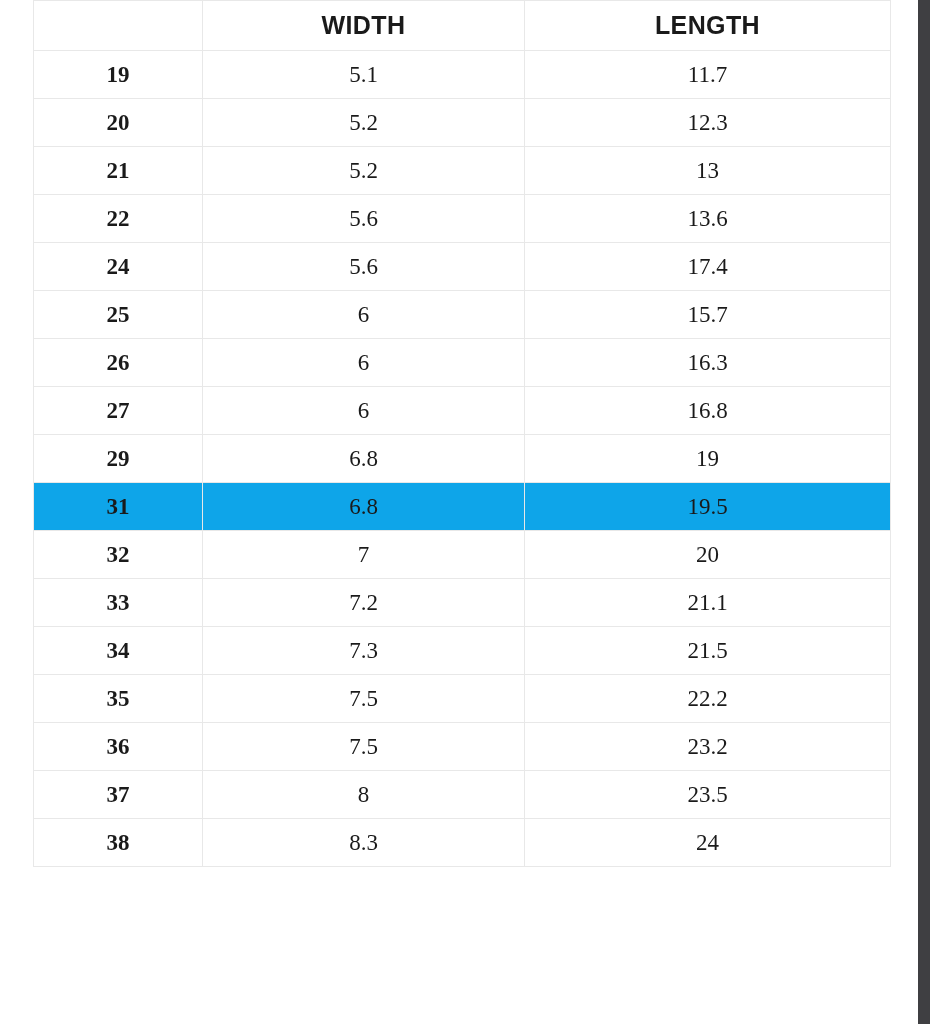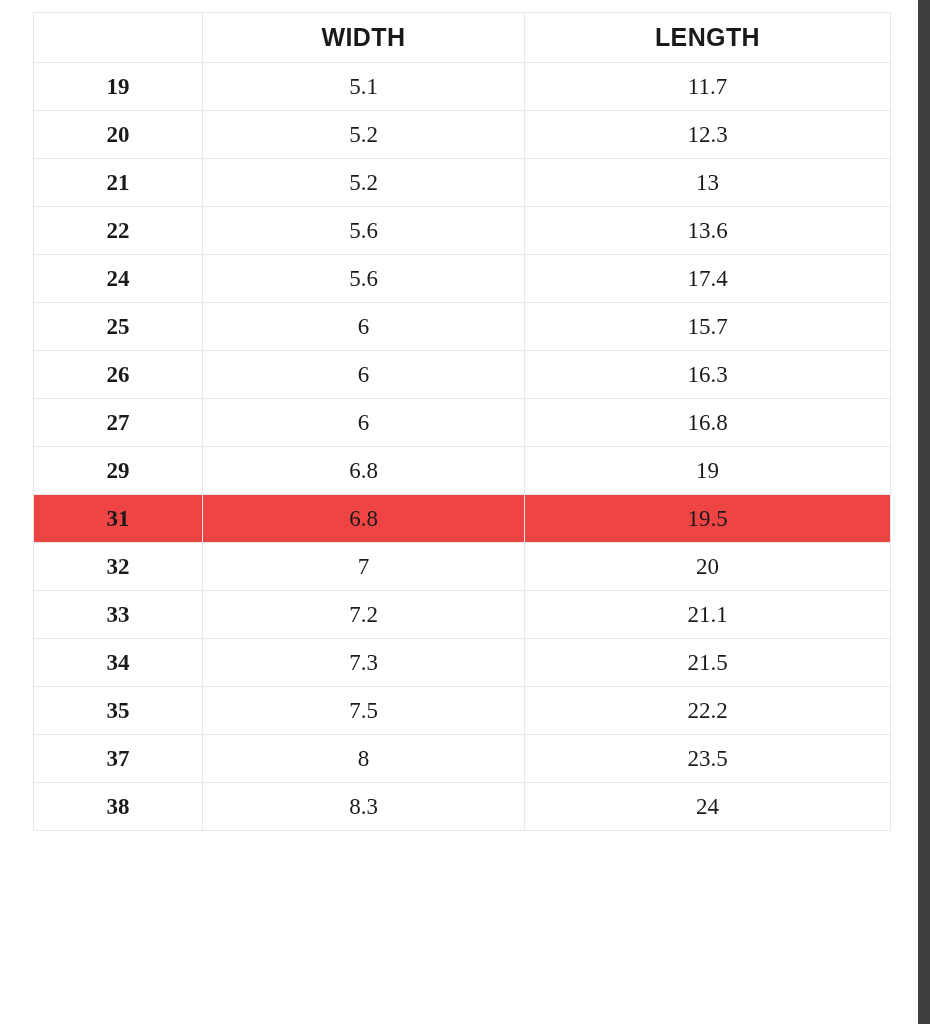--- a/index.html
+++ b/index.html
@@ -31,21 +31,21 @@
     top: 0;
     left: 918px;
     width: 12px;
     height: 1024px;
     background: #3f3f42;
   }
 
   #table-wrap {
     position: absolute;
     left: 33px;
-    top: 12px;
+    top: 0;
     width: 857px;
   }
 
   table.size-chart {
     border-collapse: collapse;
     width: 857px;
     table-layout: fixed;
     background: #ffffff;
   }
 
@@ -76,21 +76,21 @@
     font-weight: 400;
     font-family: Liberation Serif, serif;
   }
 
   table.size-chart tbody td.size-cell {
     font-weight: 700;
     font-size: 23px;
   }
 
   table.size-chart tbody tr.row-highlight td {
-    background: #ef4444;
+    background: #0ea5e9;
   }
 </style>
 </head>
 <body>
 
 <div id="page">
 
   <div id="table-wrap">
     <table class="size-chart">
       <colgroup>
@@ -170,20 +170,25 @@
             <td class="size-cell">34</td>
             <td>7.3</td>
             <td>21.5</td>
           </tr>
           <tr>
             <td class="size-cell">35</td>
             <td>7.5</td>
             <td>22.2</td>
           </tr>
           <tr>
+            <td class="size-cell">36</td>
+            <td>7.5</td>
+            <td>23.2</td>
+          </tr>
+          <tr>
             <td class="size-cell">37</td>
             <td>8</td>
             <td>23.5</td>
           </tr>
           <tr>
             <td class="size-cell">38</td>
             <td>8.3</td>
             <td>24</td>
           </tr>
         </tbody>

